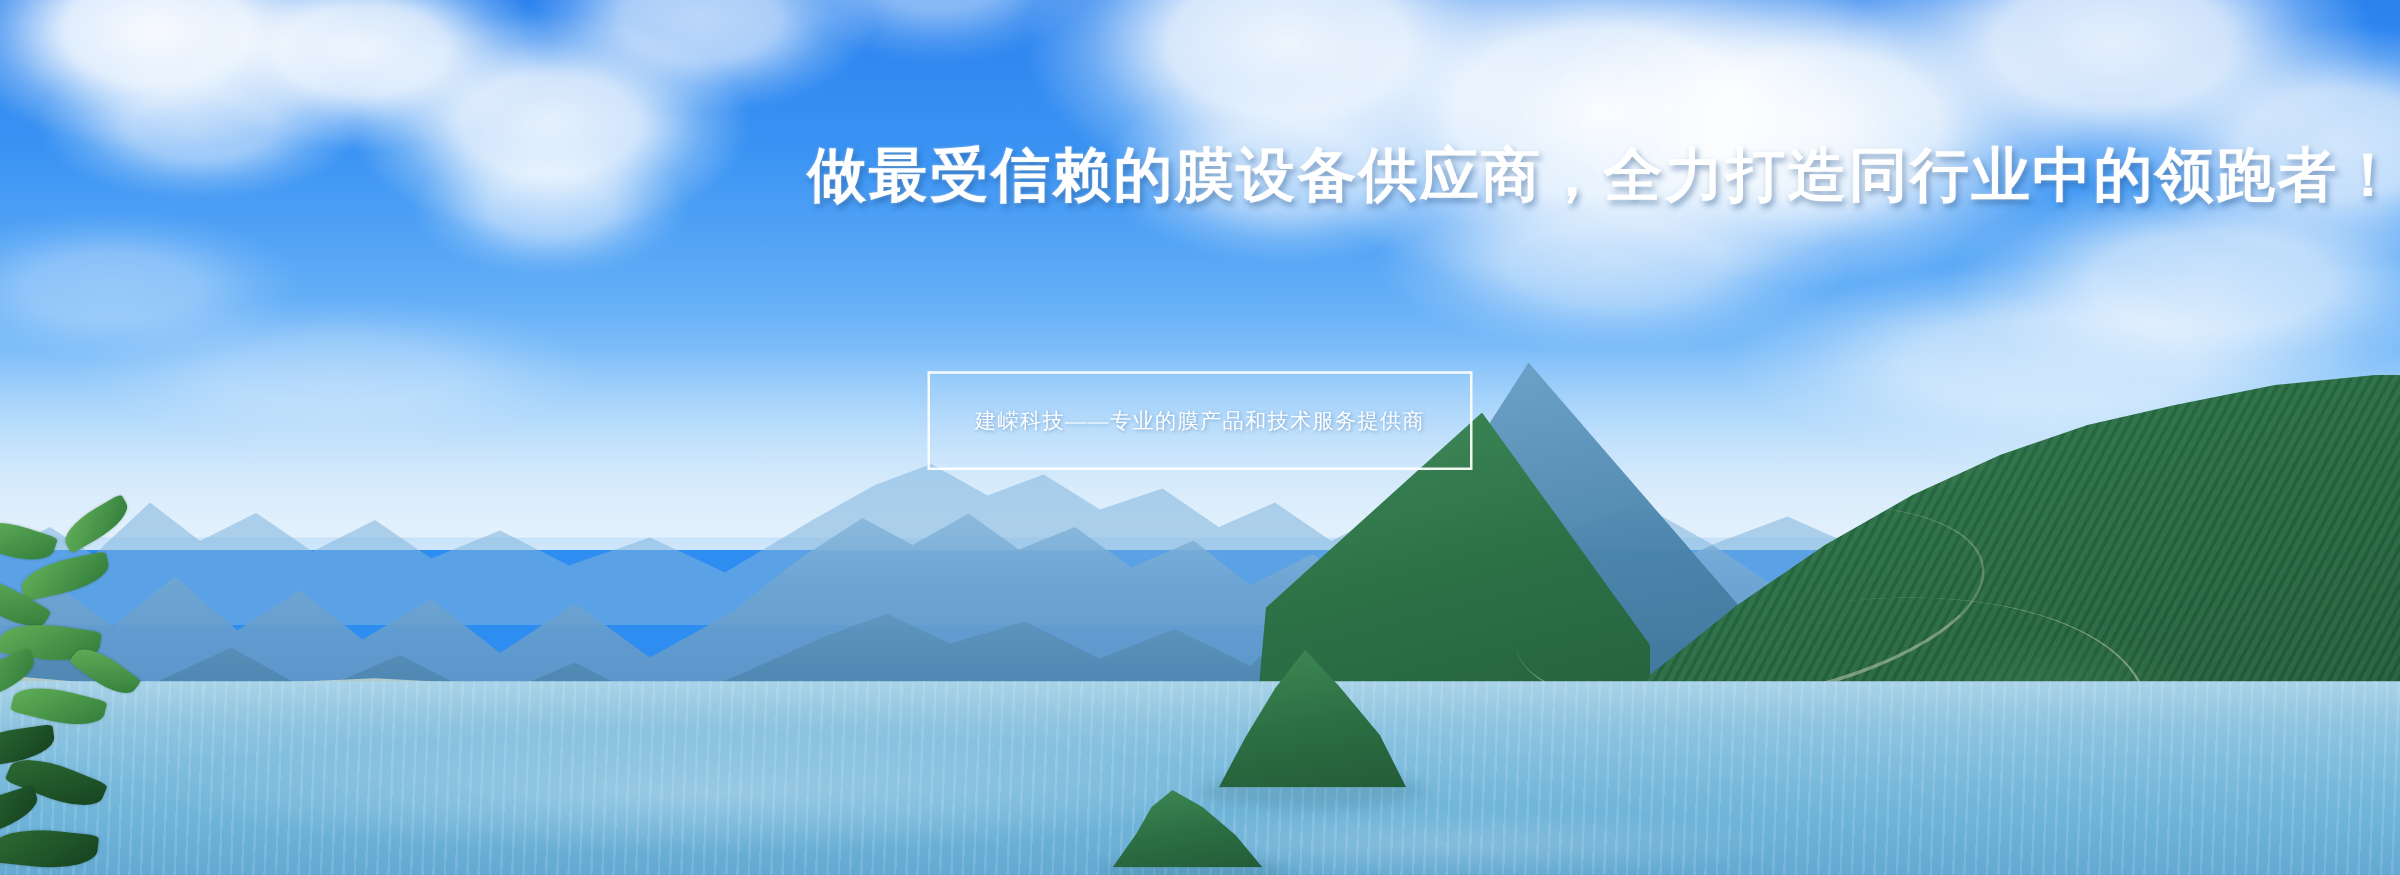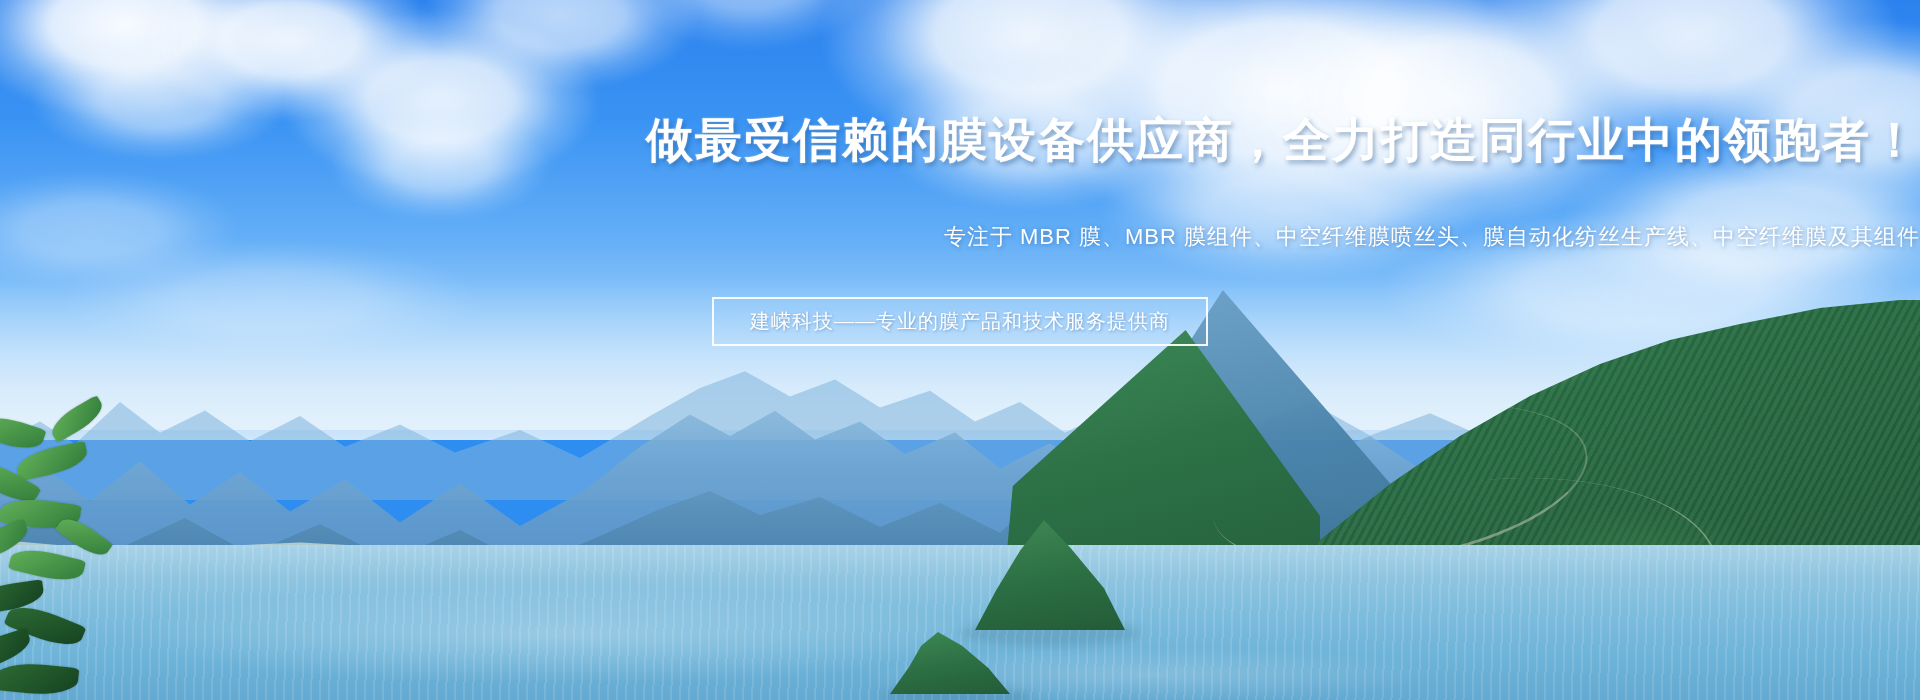--- a/index.html
+++ b/index.html
@@ -181,22 +181,22 @@
     font-size:22px; color:#ffffff; letter-spacing:1px;
     text-shadow:1px 1px 4px rgba(30,80,140,.45);
     white-space:nowrap;
   }
   .slogan-wrap {
     position:absolute; left:0; top:297px; width:1920px;
     display:flex; justify-content:center;
   }
   .slogan-box {
     border:2px solid rgba(255,255,255,.92);
-    padding:9px 36px;
-    font-size:20px; color:#ffffff; letter-spacing:1px;
+    padding:26px 36px;
+    font-size:17px; color:#ffffff; letter-spacing:1px;
     text-shadow:1px 1px 3px rgba(30,80,140,.4);
     white-space:nowrap;
     background:rgba(255,255,255,.02);
     font-family:Liberation Serif, serif;
   }
 </style>
 </head>
 <body>
 
 <div class="banner">
@@ -251,20 +251,19 @@
     <div class="leaf leaf-dark" style="left:36px; top:212px; width:78px; height:28px; transform:rotate(22deg);"></div>
     <div class="leaf leaf-dark" style="left:-10px;top:238px; width:72px; height:26px; transform:rotate(-18deg);"></div>
     <div class="leaf leaf-dark" style="left:24px; top:264px; width:84px; height:30px; transform:rotate(6deg);"></div>
     <div class="leaf" style="left:78px;  top:8px;   width:58px; height:22px; transform:rotate(-30deg);"></div>
     <div class="leaf" style="left:86px;  top:126px; width:56px; height:22px; transform:rotate(36deg);"></div>
   </div>
 
   <div class="content">
     <div class="headline">做最受信赖的膜设备供应商，全力打造同行业中的领跑者！</div>
 
-    <div class="subtitle">专注于 MBR 膜、MBR 膜组件、中空纤维膜喷丝头、膜自动化纺丝生产线、中空纤维膜及其组件</div>
 
     <div class="slogan-wrap">
       <div class="slogan-box">建嵘科技——专业的膜产品和技术服务提供商</div>
     </div>
   </div>
 
 </div>
 
 </body></html>

